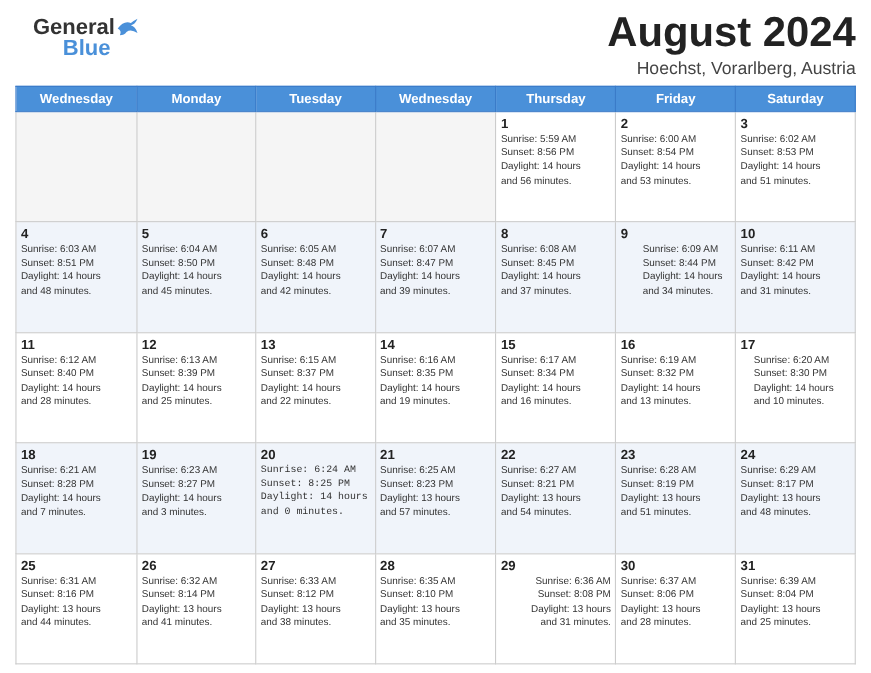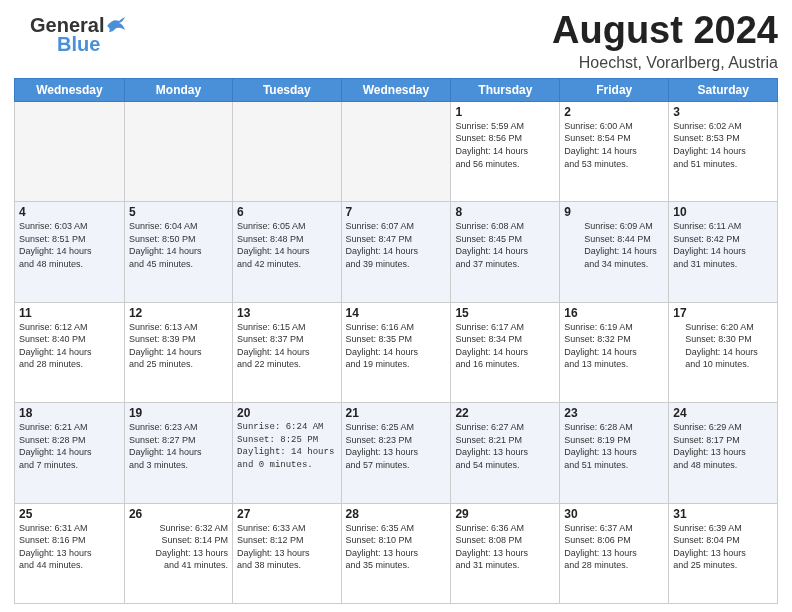--- a/index.html
+++ b/index.html
@@ -308,42 +308,42 @@
         <tr>
           <td>
             <span class="day-num">25</span>
             <div class="day-info" style="white-space: pre-line;">Sunrise: 6:31 AM
 Sunset: 8:16 PM
 Daylight: 13 hours
 and 44 minutes.</div>
           </td>
           <td>
             <span class="day-num">26</span>
-            <div class="day-info" style="white-space: pre-line; text-align: right;">Sunrise: 6:32 AM
+            <div class="day-info" style="white-space: pre-line;">Sunrise: 6:32 AM
 Sunset: 8:14 PM
 Daylight: 13 hours
 and 41 minutes.</div>
           </td>
           <td>
             <span class="day-num">27</span>
             <div class="day-info" style="white-space: pre-line;">Sunrise: 6:33 AM
 Sunset: 8:12 PM
 Daylight: 13 hours
 and 38 minutes.</div>
           </td>
           <td>
             <span class="day-num">28</span>
             <div class="day-info" style="white-space: pre-line;">Sunrise: 6:35 AM
 Sunset: 8:10 PM
 Daylight: 13 hours
 and 35 minutes.</div>
           </td>
           <td>
             <span class="day-num">29</span>
-            <div class="day-info" style="white-space: pre-line;">Sunrise: 6:36 AM
+            <div class="day-info" style="white-space: pre-line; text-align: right;">Sunrise: 6:36 AM
 Sunset: 8:08 PM
 Daylight: 13 hours
 and 31 minutes.</div>
           </td>
           <td>
             <span class="day-num">30</span>
             <div class="day-info" style="white-space: pre-line;">Sunrise: 6:37 AM
 Sunset: 8:06 PM
 Daylight: 13 hours
 and 28 minutes.</div>

